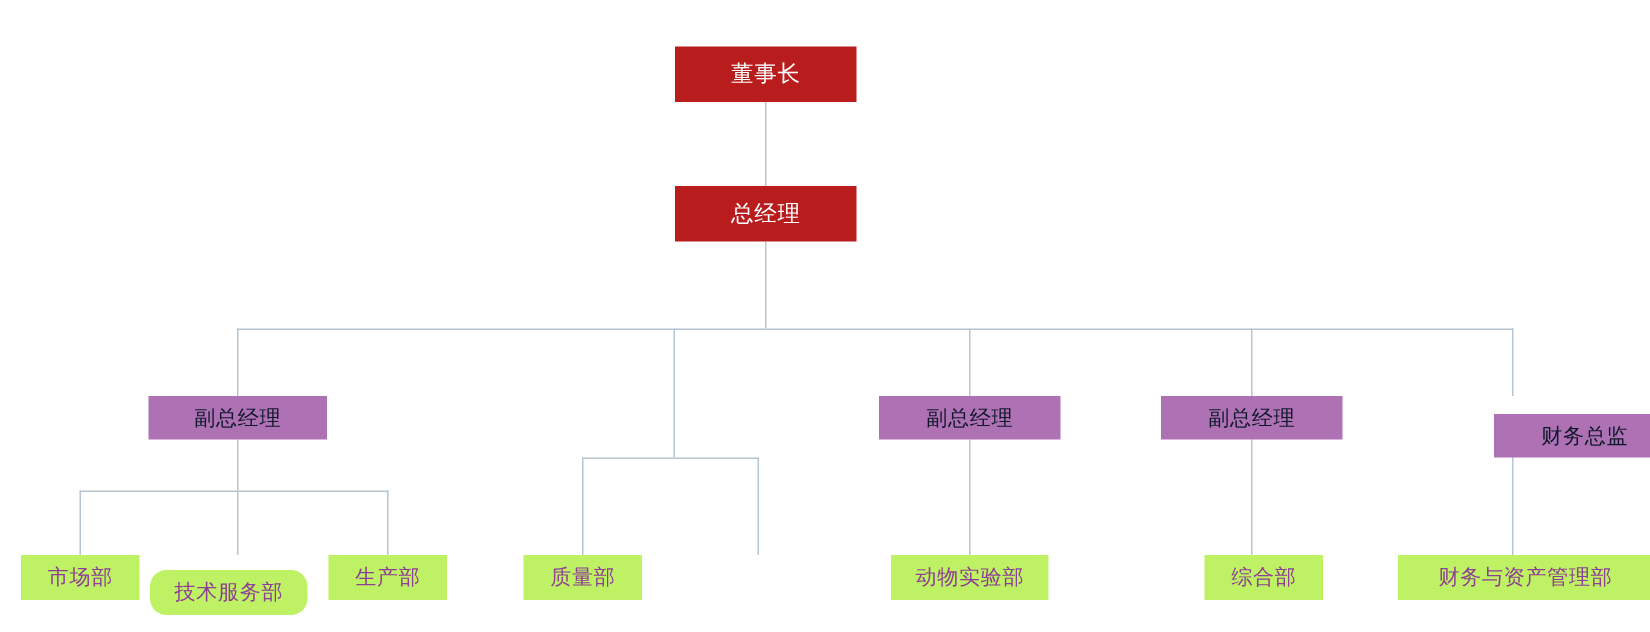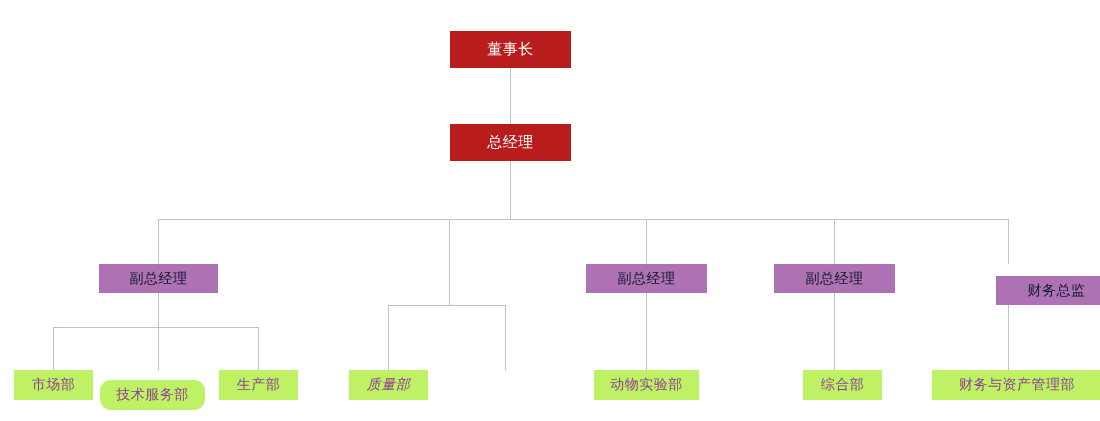--- a/index.html
+++ b/index.html
@@ -89,18 +89,18 @@
   <div class="node node-exec" style="left:450px; top:124px; width:121px; height:37px;">总经理</div>
 
   <div class="node node-vp" style="left:99px; top:264px; width:119px; height:29px;">副总经理</div>
   <div class="node node-vp" style="left:586px; top:264px; width:121px; height:29px;">副总经理</div>
   <div class="node node-vp" style="left:774px; top:264px; width:121px; height:29px;">副总经理</div>
   <div class="node node-vp" style="left:948px; top:276px; width:121px; height:29px;margin-left:48px;">财务总监</div>
 
   <div class="node node-dept" style="left:14px; top:370px; width:79px; height:30px;">市场部</div>
   <div class="node node-dept" style="left:100px; top:380px; width:105px; height:30px;border-radius:11px;">技术服务部</div>
   <div class="node node-dept" style="left:219px; top:370px; width:79px; height:30px;">生产部</div>
-  <div class="node node-dept" style="left:349px; top:370px; width:79px; height:30px;font-style:italic;">质量部</div>
+  <div class="node node-dept" style="left:349px; top:370px; width:79px; height:30px;">质量部</div>
   <div class="node node-dept" style="left:594px; top:370px; width:105px; height:30px;font-family:Liberation Serif, serif;">动物实验部</div>
   <div class="node node-dept" style="left:803px; top:370px; width:79px; height:30px;">综合部</div>
   <div class="node node-dept" style="left:932px; top:370px; width:170px; height:30px;">财务与资产管理部</div>
 
 </div>
 
 </body></html>

